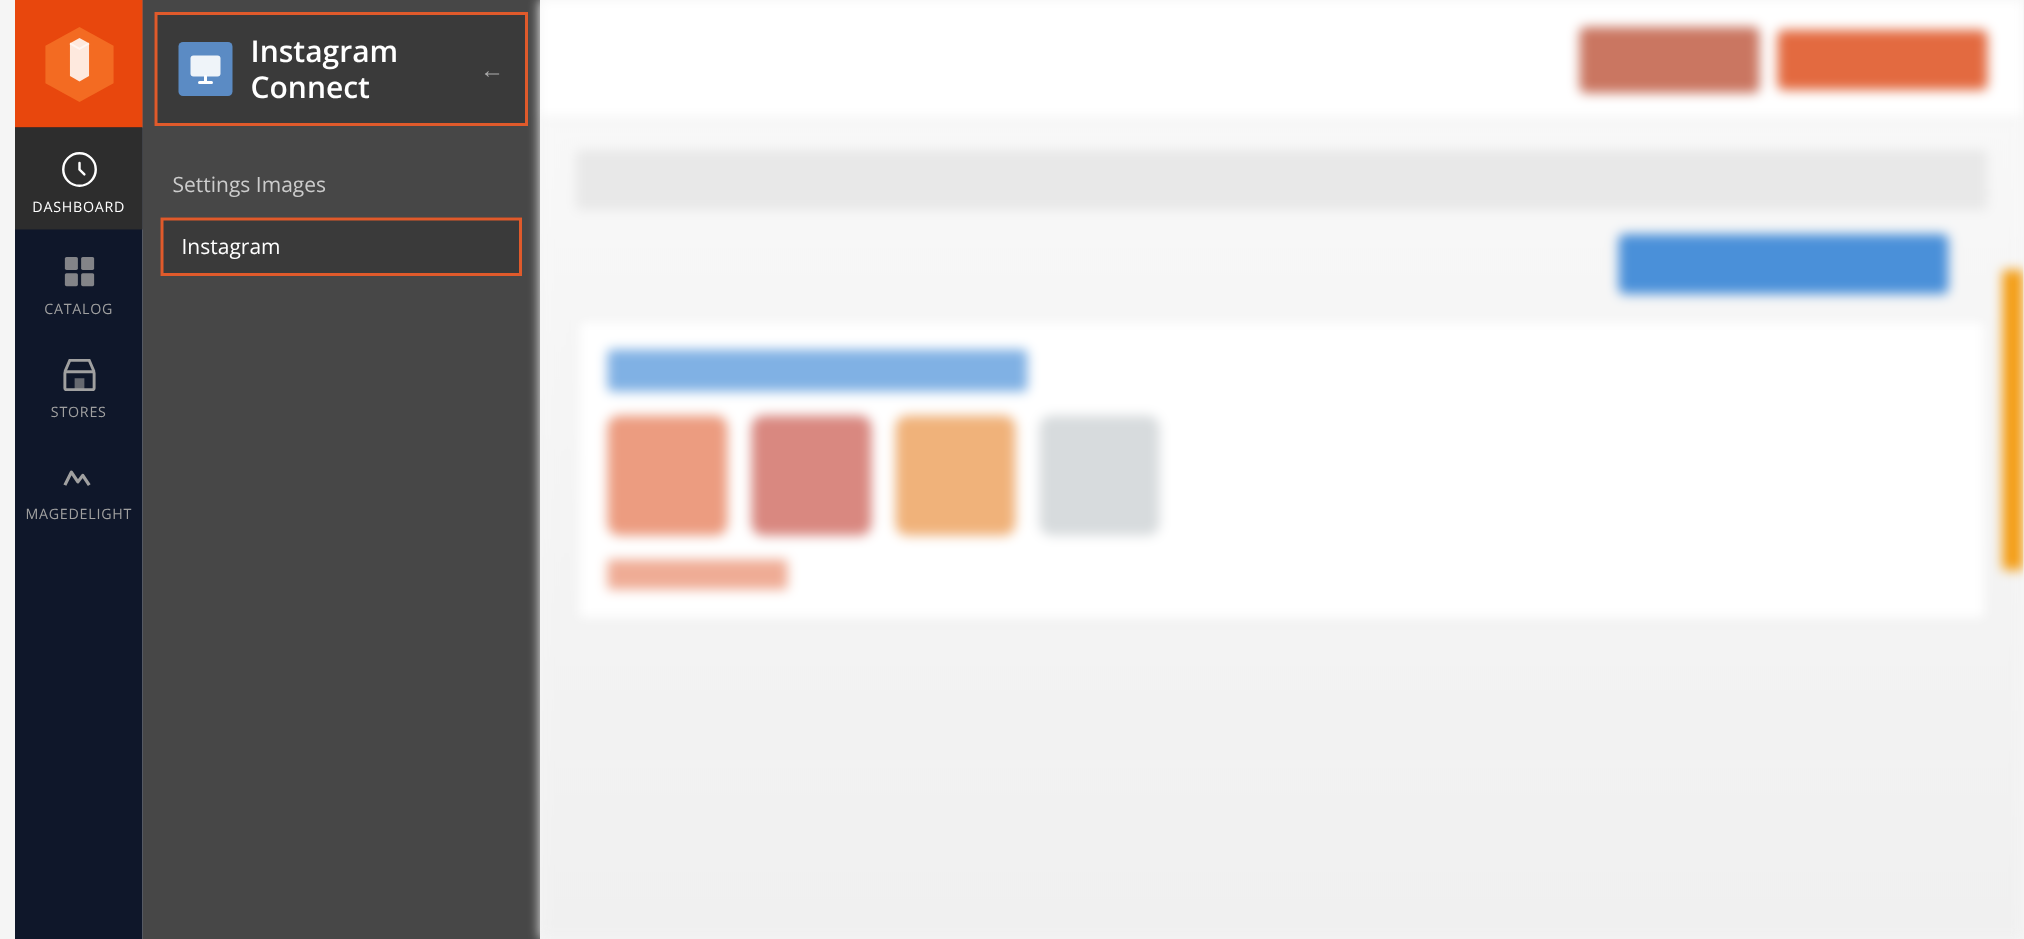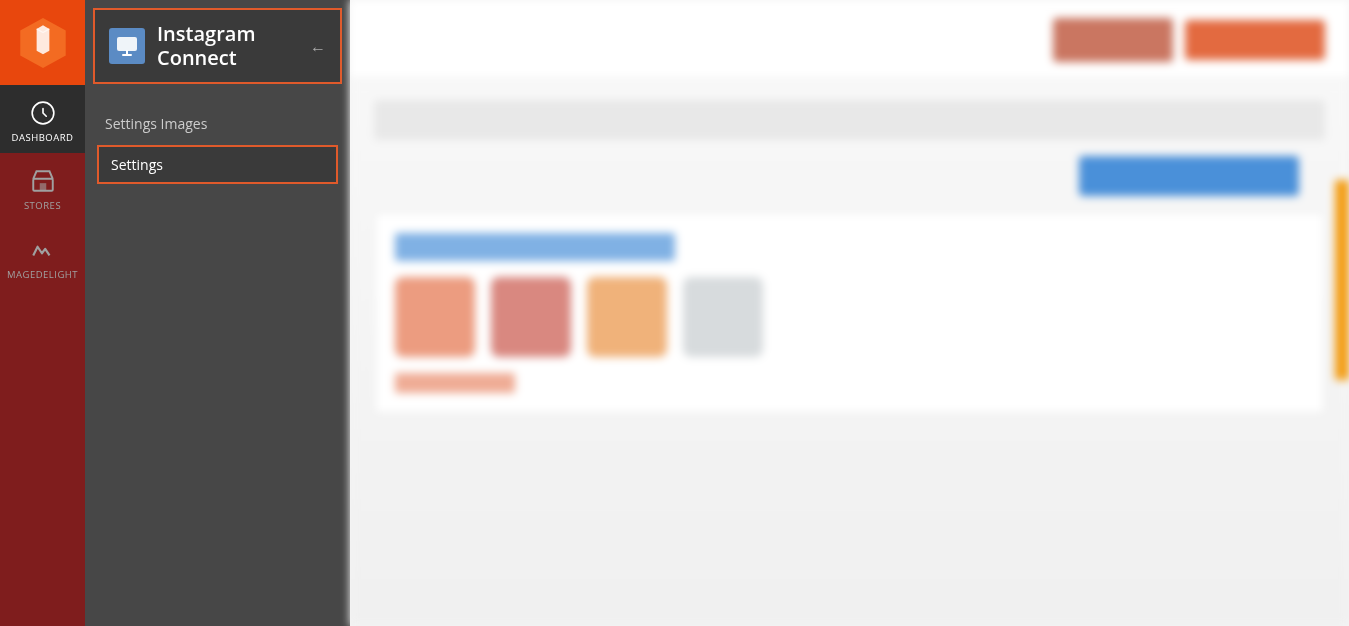--- a/index.html
+++ b/index.html
@@ -8,27 +8,28 @@
       height: 626px;
       display: flex;
       overflow: hidden;
       font-family: 'Open Sans', Arial, sans-serif;
       background: #f5f5f5;
     }
 
     
     .icon-sidebar {
       width: 85px;
-      background: #7f1d1d;
+      background: #0f172a;
       display: flex;
       flex-direction: column;
       align-items: center;
       padding-top: 0;
       flex-shrink: 0;
       z-index: 10;
+      margin-left: 10px;
     }
 
     .logo-area {
       width: 85px;
       height: 85px;
       background: #e8470d;
       display: flex;
       align-items: center;
       justify-content: center;
       flex-shrink: 0;
@@ -290,20 +291,31 @@
     <div class="nav-item active">
       <div class="nav-icon">
         <svg viewBox="0 0 24 24" xmlns="http://www.w3.org/2000/svg">
           <circle cx="12" cy="12" r="10" stroke-width="1.5" stroke="currentColor" fill="none"></circle>
           <path d="M12 8v4l3 3" stroke="currentColor" stroke-width="1.5" fill="none" stroke-linecap="round"></path>
         </svg>
       </div>
       <span class="nav-label">DASHBOARD</span>
     </div>
 
+    <div class="nav-item">
+      <div class="nav-icon">
+        <svg viewBox="0 0 24 24" xmlns="http://www.w3.org/2000/svg">
+          <rect x="3" y="3" width="8" height="8" rx="1" fill="currentColor" opacity="0.8"></rect>
+          <rect x="13" y="3" width="8" height="8" rx="1" fill="currentColor" opacity="0.8"></rect>
+          <rect x="3" y="13" width="8" height="8" rx="1" fill="currentColor" opacity="0.8"></rect>
+          <rect x="13" y="13" width="8" height="8" rx="1" fill="currentColor" opacity="0.8"></rect>
+        </svg>
+      </div>
+      <span class="nav-label">CATALOG</span>
+    </div>
 
     <div class="nav-item">
       <div class="nav-icon">
         <svg viewBox="0 0 24 24" xmlns="http://www.w3.org/2000/svg">
           <rect x="3" y="10" width="18" height="11" rx="1" fill="none" stroke="currentColor" stroke-width="1.8"></rect>
           <path d="M3 10l3-7h12l3 7" stroke="currentColor" stroke-width="1.8" fill="none"></path>
           <rect x="9" y="14" width="6" height="7" fill="currentColor" opacity="0.6"></rect>
         </svg>
       </div>
       <span class="nav-label">STORES</span>
@@ -331,21 +343,21 @@
     </div>
     <div class="sub-sidebar-title">Instagram Connect</div>
     <span class="back-arrow">←</span>
   </div>
 
   <div class="sub-sidebar-menu">
     <div class="sub-menu-item">
       <span>Settings Images</span>
     </div>
     <div class="sub-menu-item active-item">
-      <span>Settings</span>
+      <span>Instagram</span>
     </div>
   </div>
 </aside>
 
 <main class="main-content">
   <div class="main-inner">
 
     <div class="blurred-header">
       <div class="avatar-blob"></div>
       <div class="blurred-btn-red"></div>

